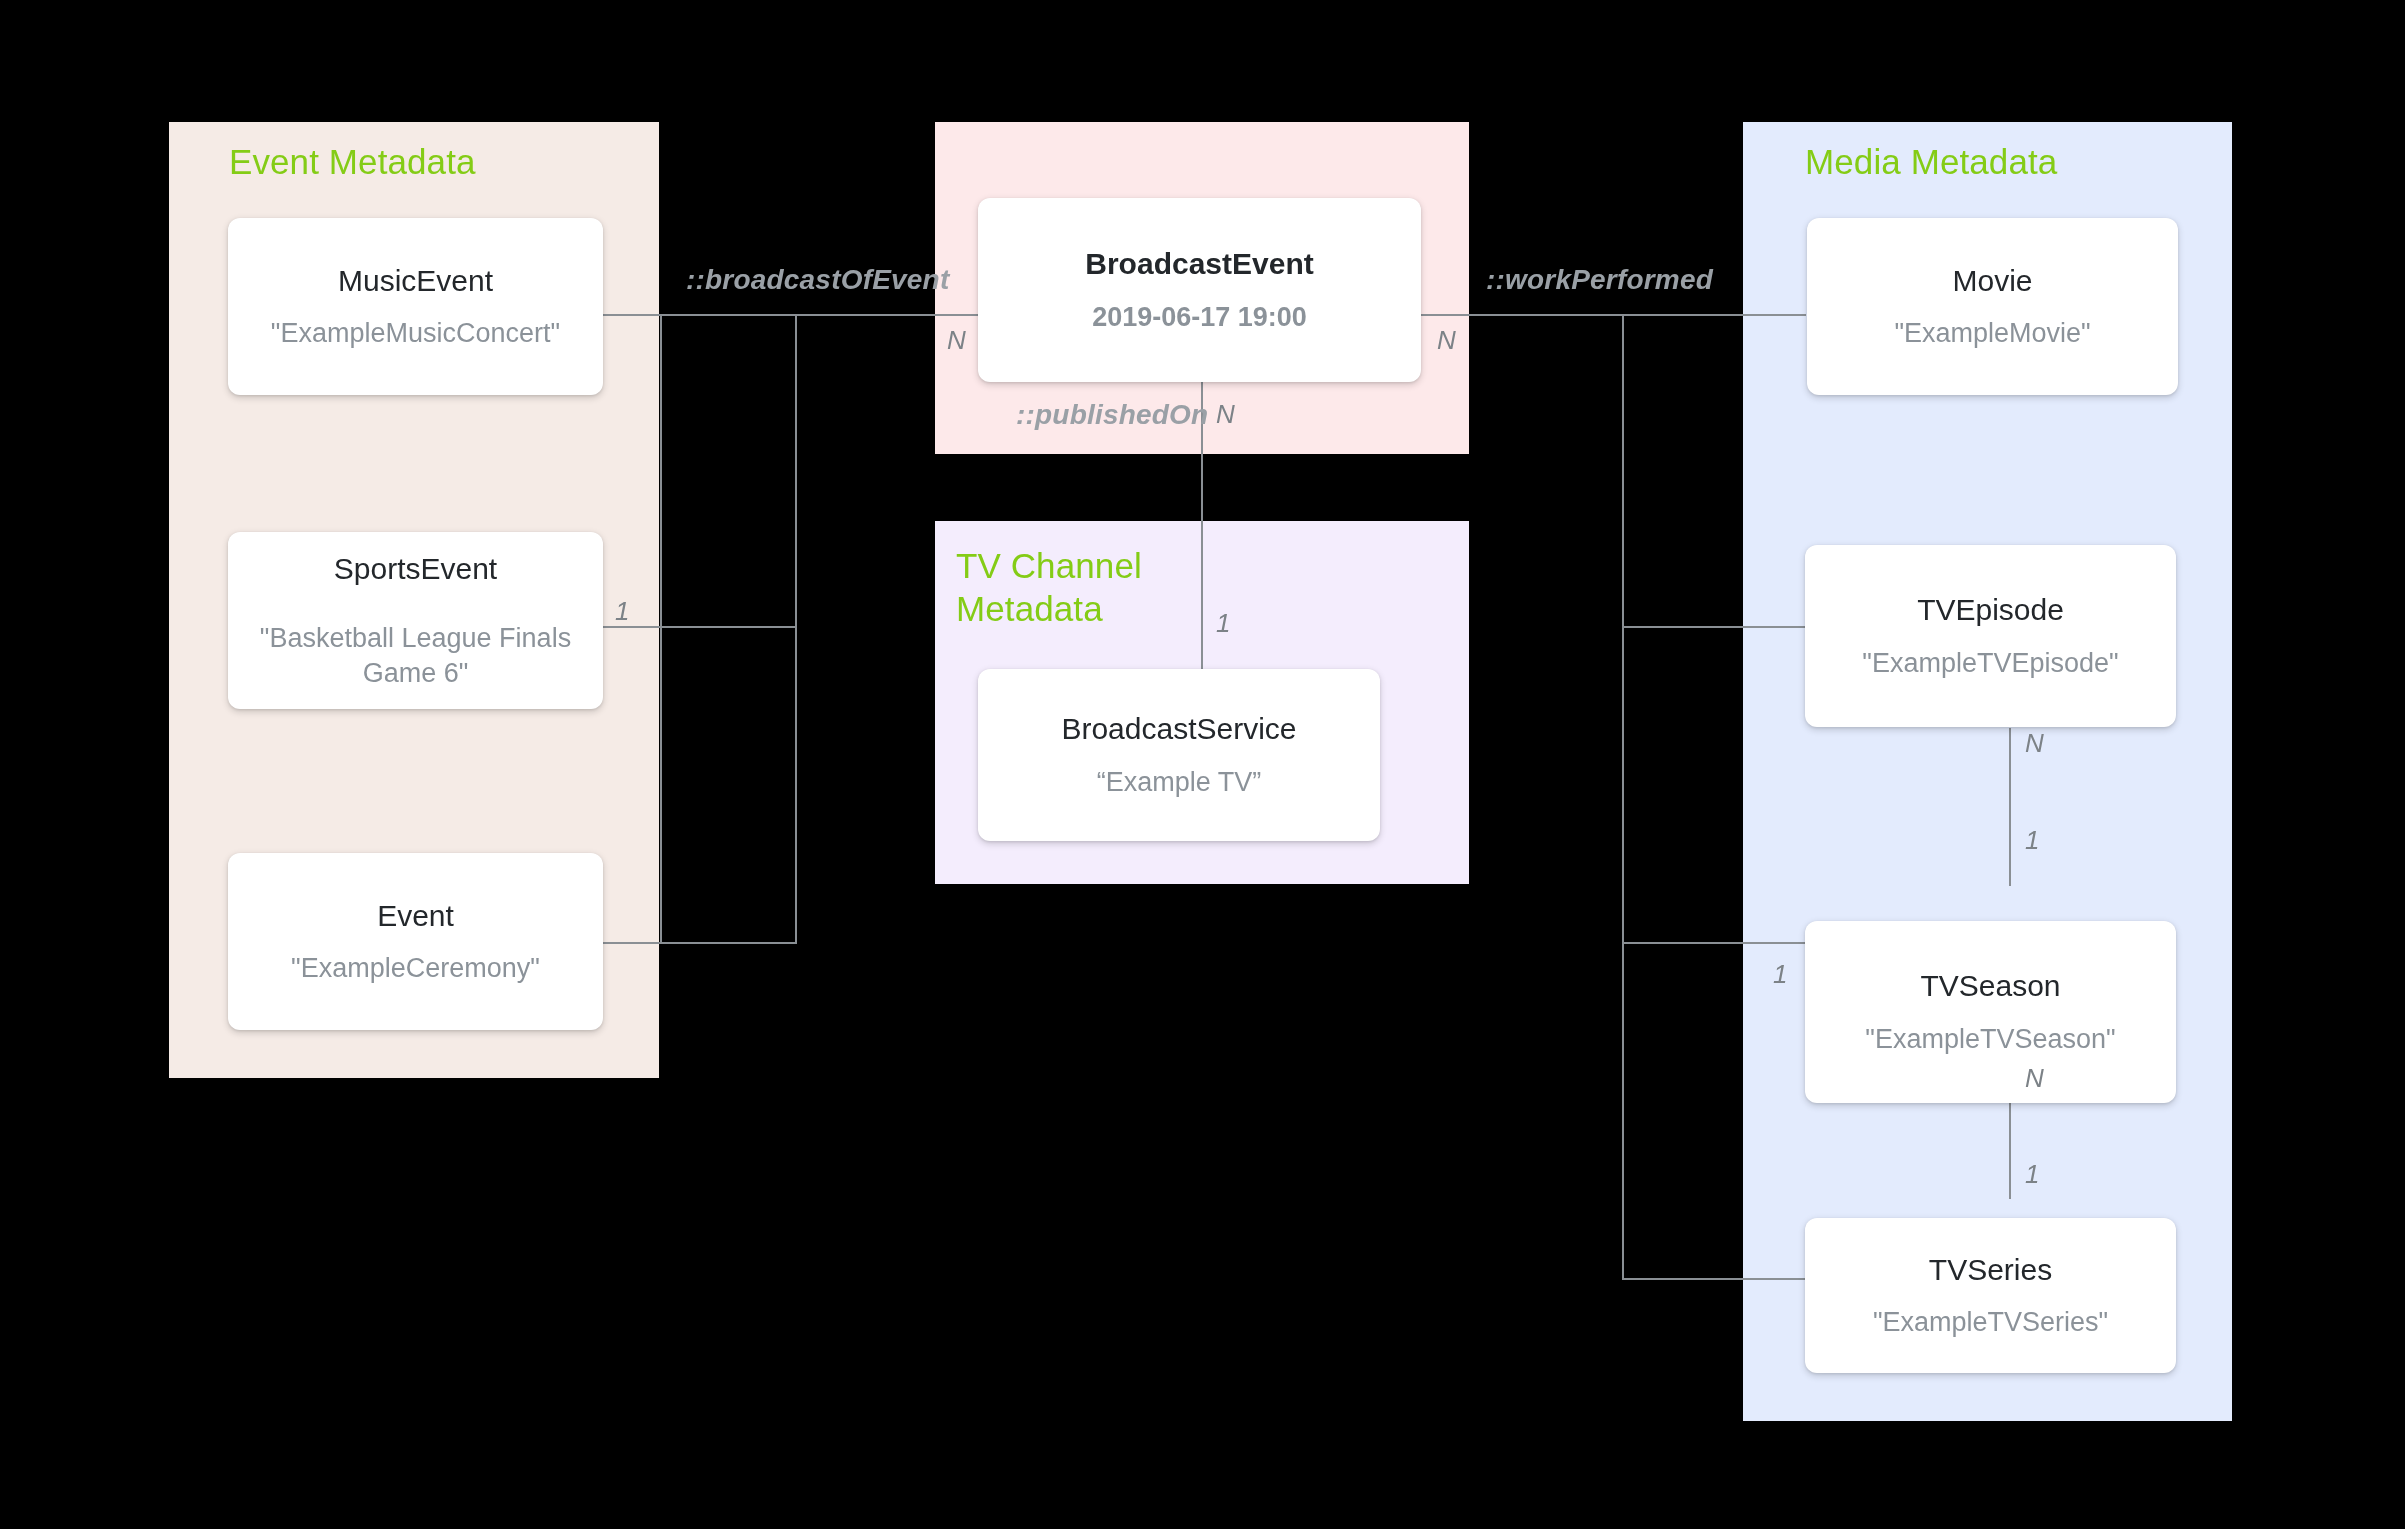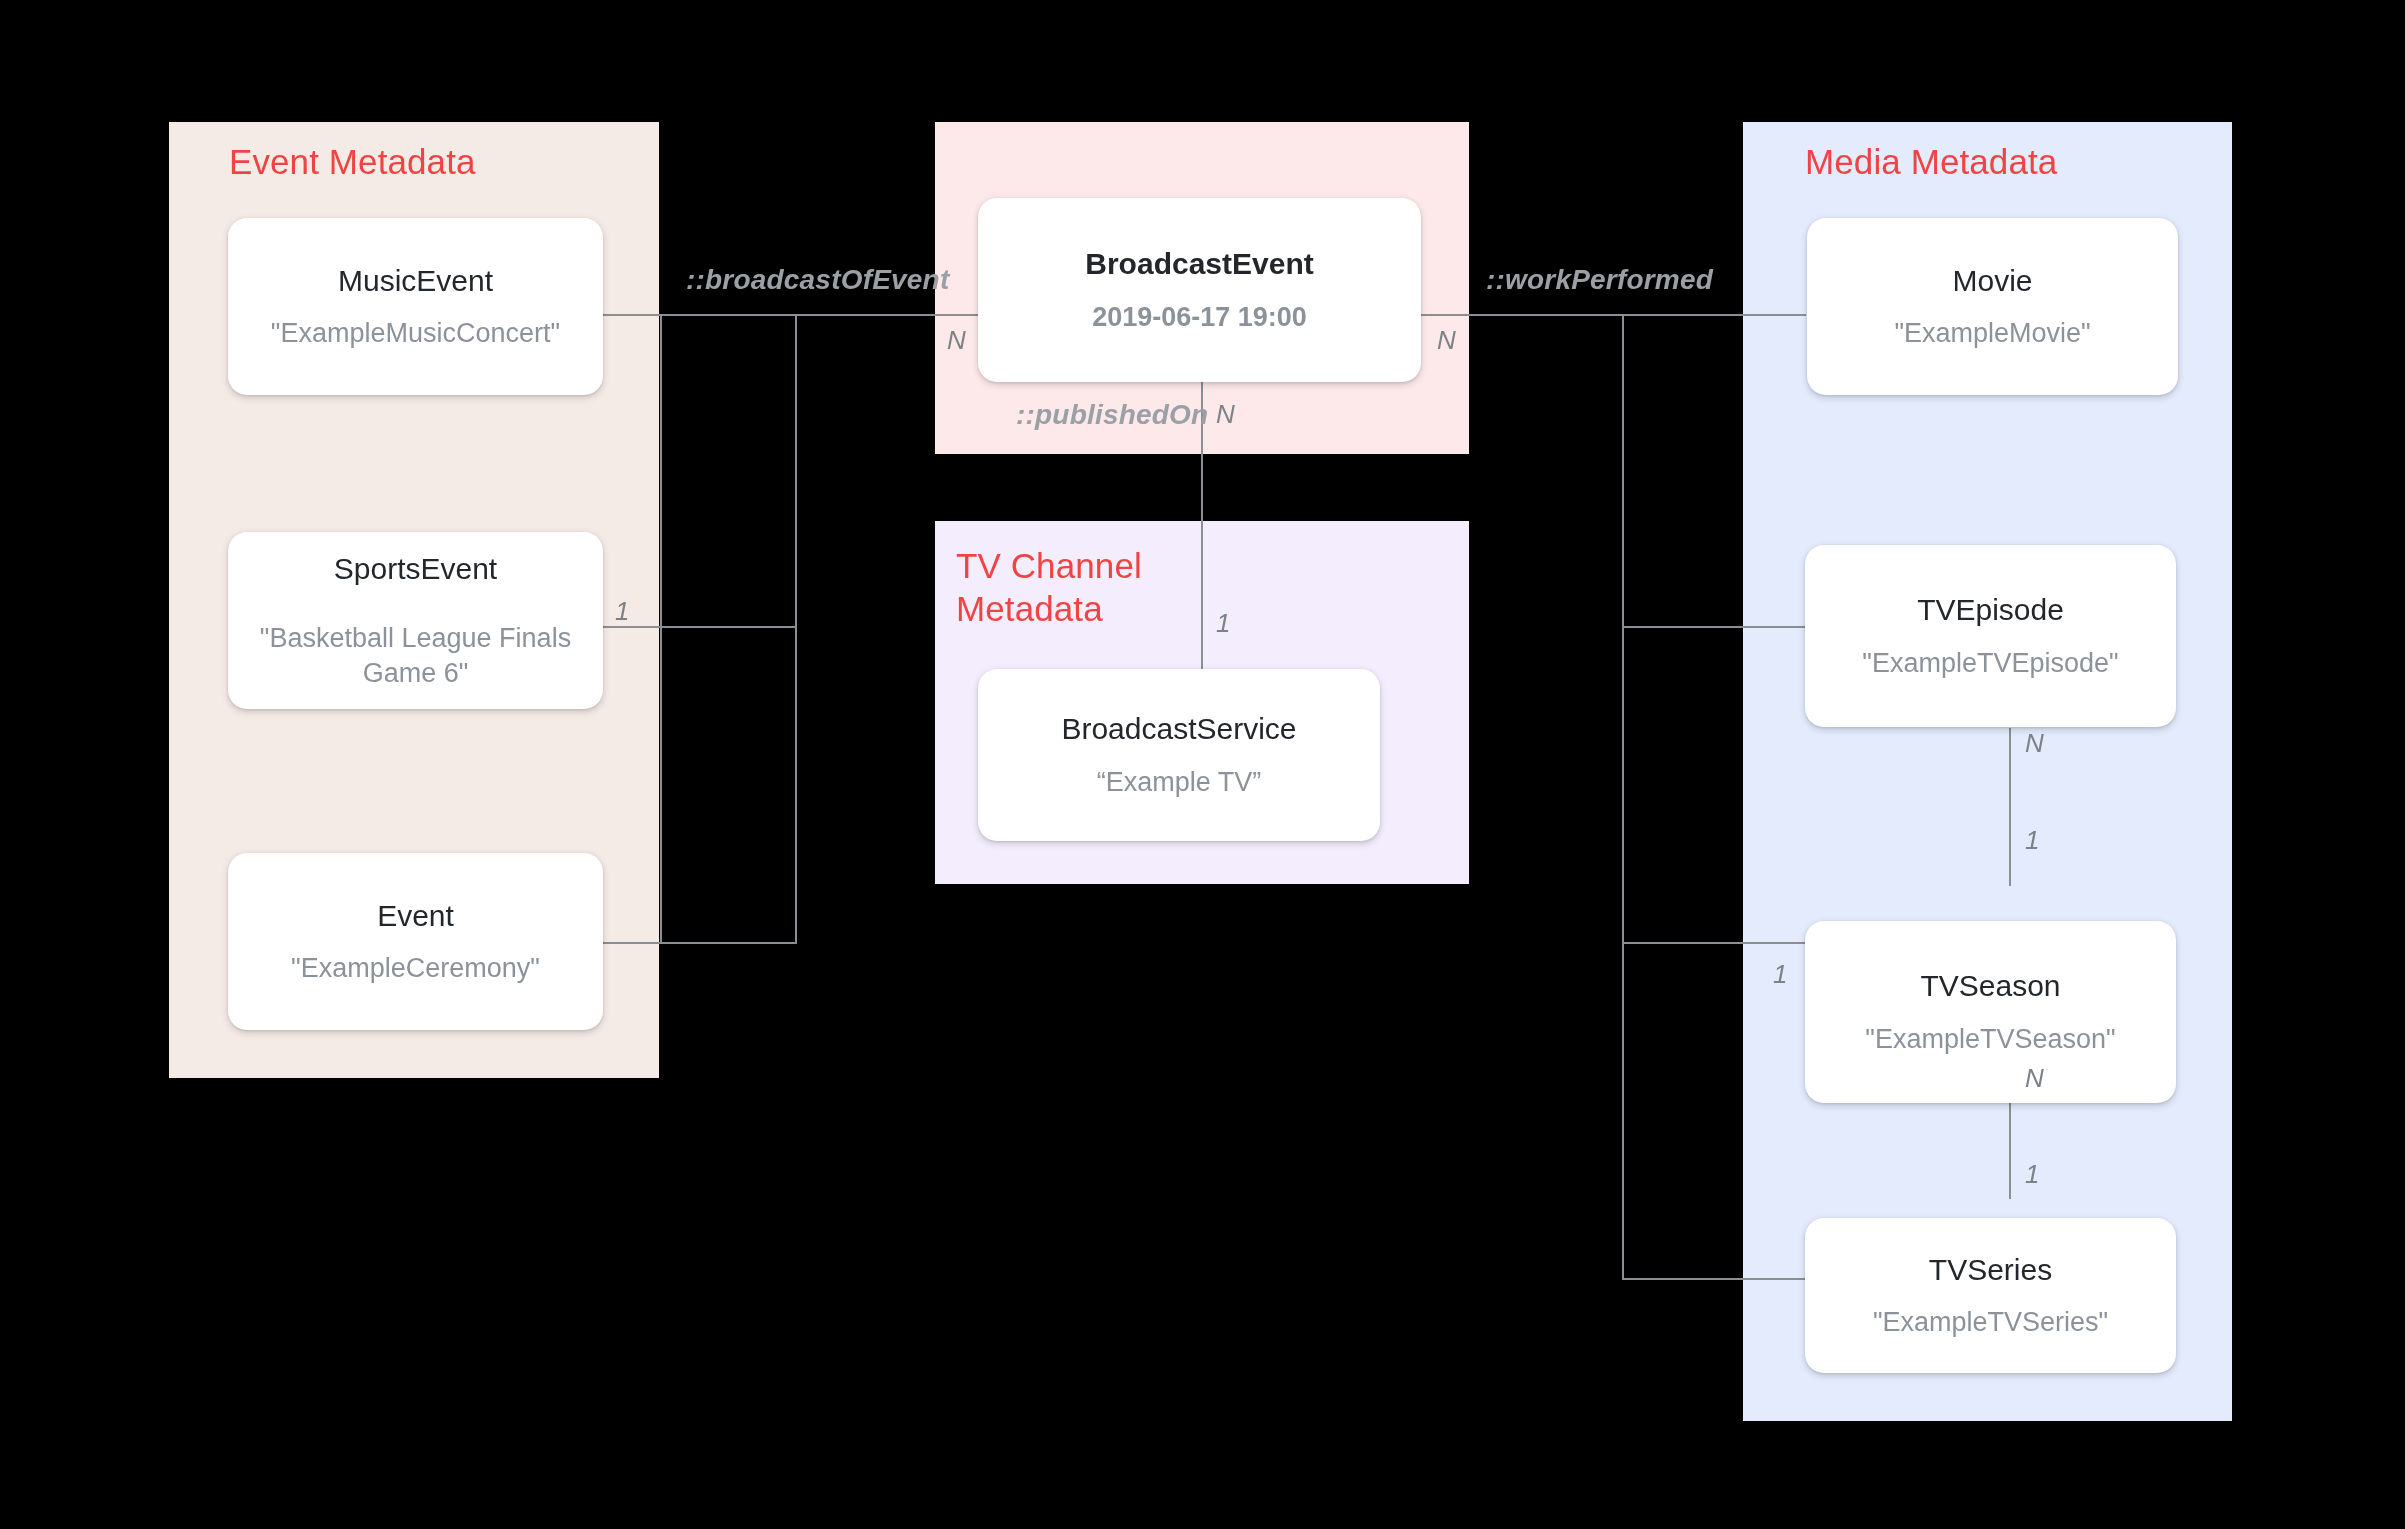--- a/index.html
+++ b/index.html
@@ -2,25 +2,25 @@
 <html><head>
 <meta charset="utf-8">
 <style>
   html,body{margin:0;padding:0;background:#000;}
   body{width:2405px;height:1529px;position:relative;overflow:hidden;
        font-family:"Liberation Sans","DejaVu Sans",sans-serif;}
   .canvas{position:absolute;inset:0;}
 
   
   .panel{position:absolute;box-sizing:border-box;}
-  .panel-title{position:absolute;font-size:35px;color:#ef4444;line-height:1.22;
+  .panel-title{position:absolute;font-size:35px;color:#84cc16;line-height:1.22;
                letter-spacing:0.1px;white-space:pre-line;}
 
   
-  .card{position:absolute;box-sizing:border-box;background:#fff;border-radius:19px;
+  .card{position:absolute;box-sizing:border-box;background:#fff;border-radius:12px;
         box-shadow:0 2.9px 7.6px rgba(0,0,0,.16),0 1px 2.9px rgba(0,0,0,.10);
         display:flex;flex-direction:column;align-items:center;justify-content:center;
         text-align:center;padding:9.6px 17px;}
   .card .cname{font-size:30px;color:#23272b;line-height:1.25;}
   .card .cval{font-size:27px;color:#8b9299;line-height:1.3;margin-top:17px;}
 
   
   .ln{position:absolute;background:#8a8f94;}
   .lnh{height:1.9px;}
   .lnv{width:1.9px;}

